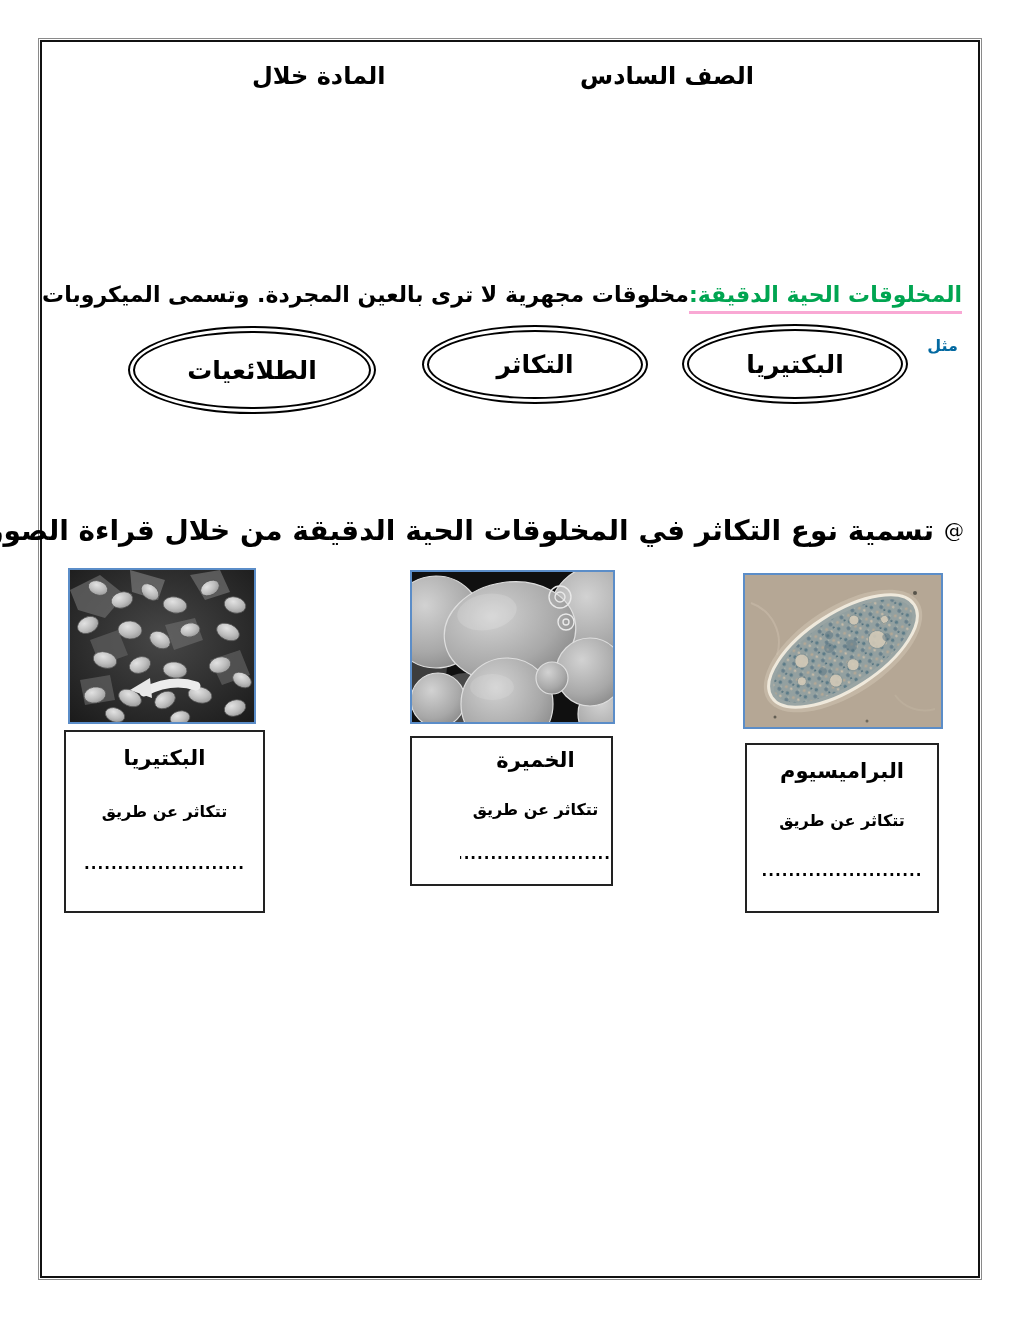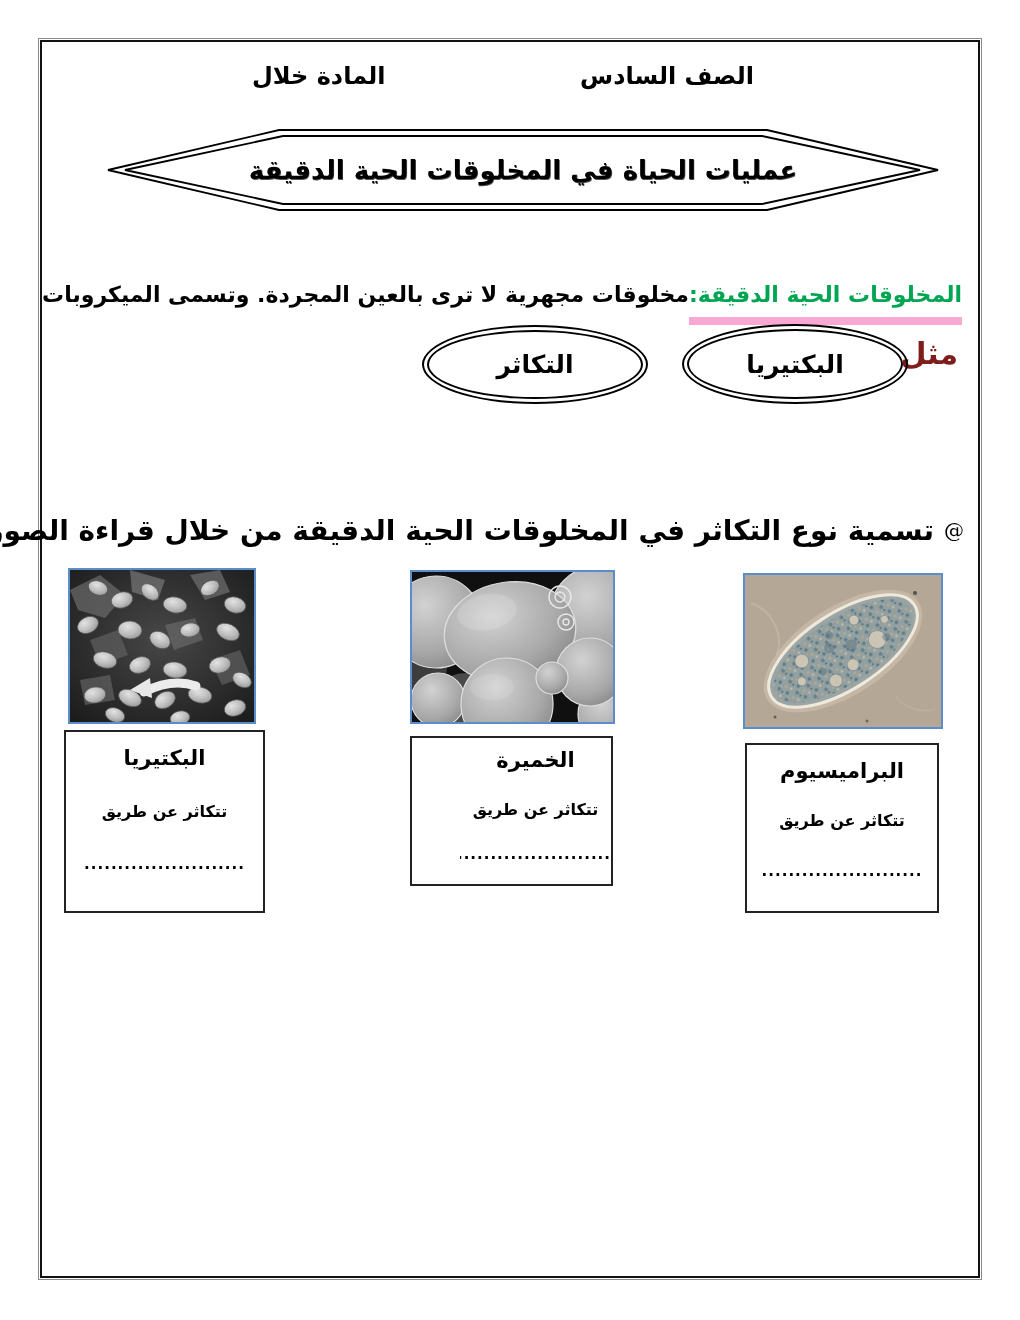--- a/index.html
+++ b/index.html
@@ -21,25 +21,25 @@
   .banner-title{
     position:absolute;inset:0;display:flex;align-items:center;justify-content:center;
     font-size:26px;font-weight:bold;color:#000;letter-spacing:1px;
     text-shadow:0.6px 0.6px 0 #555;
   }
 
   .def-line{
     position:absolute;top:240px;right:16px;white-space:nowrap;
     font-size:22px;font-weight:bold;color:#000;
   }
-  .def-term{color:#00A551;border-bottom:8px solid #f9a8d4;padding-bottom:10px;}
+  .def-term{color:#00A551;border-bottom:3px solid #f9a8d4;padding-bottom:4px;}
 
   .example-label{
-    position:absolute;top:294px;right:20px;color:#7f1d1d;
-    font-size:30px;font-weight:bold;
+    position:absolute;top:294px;right:20px;color:#0369a1;
+    font-size:16px;font-weight:bold;
   }
 
   .oval{
     position:absolute;border:2px solid #000;border-radius:50%;
     display:flex;align-items:center;justify-content:center;box-sizing:border-box;
   }
   .oval::before{
     content:"";position:absolute;inset:3px;border:2px solid #000;border-radius:50%;
   }
   .oval span{font-size:25px;font-weight:bold;color:#000;position:relative;}
@@ -81,39 +81,35 @@
   .card-paramecium .card-dots{margin-top:32px;}
 </style>
 </head>
 <body>
 
 <div class="frame">
 
   <div class="hdr hdr-class">الصف السادس</div>
   <div class="hdr hdr-subject">المادة خلال</div>
 
-  <div class="banner">
-    <svg viewBox="0 0 832 84" width="832" height="84">
-      <polygon points="1,42 172,2 660,2 831,42 660,82 172,82" fill="none" stroke="#000" stroke-width="1.8"></polygon>
-      <polygon points="18,42 176,8 655,8 813,42 655,76 176,76" fill="none" stroke="#000" stroke-width="1.8"></polygon>
-    </svg>
-    <div class="banner-title">عمليات الحياة في المخلوقات الحية الدقيقة</div>
-  </div>
 
   <div class="def-line">
     <span class="def-term">المخلوقات الحية الدقيقة:</span><span class="def-body">مخلوقات مجهرية لا ترى بالعين المجردة. وتسمى الميكروبات</span>
   </div>
 
   <div class="example-label">مثل</div>
 
   <div class="oval oval-bacteria">
     <span>البكتيريا</span>
   </div>
   <div class="oval oval-fungi">
     <span>التكاثر</span>
+  </div>
+  <div class="oval oval-protists">
+    <span>الطلائعيات</span>
   </div>
 
   <div class="question">
     <span class="q-marker">@</span>
     <span class="q-text">تسمية نوع التكاثر في المخلوقات الحية الدقيقة من خلال قراءة الصور:</span>
   </div>
 
   <div class="photo photo-bacteria">
     <svg viewBox="0 0 184 152" width="184" height="152">
       <defs>

